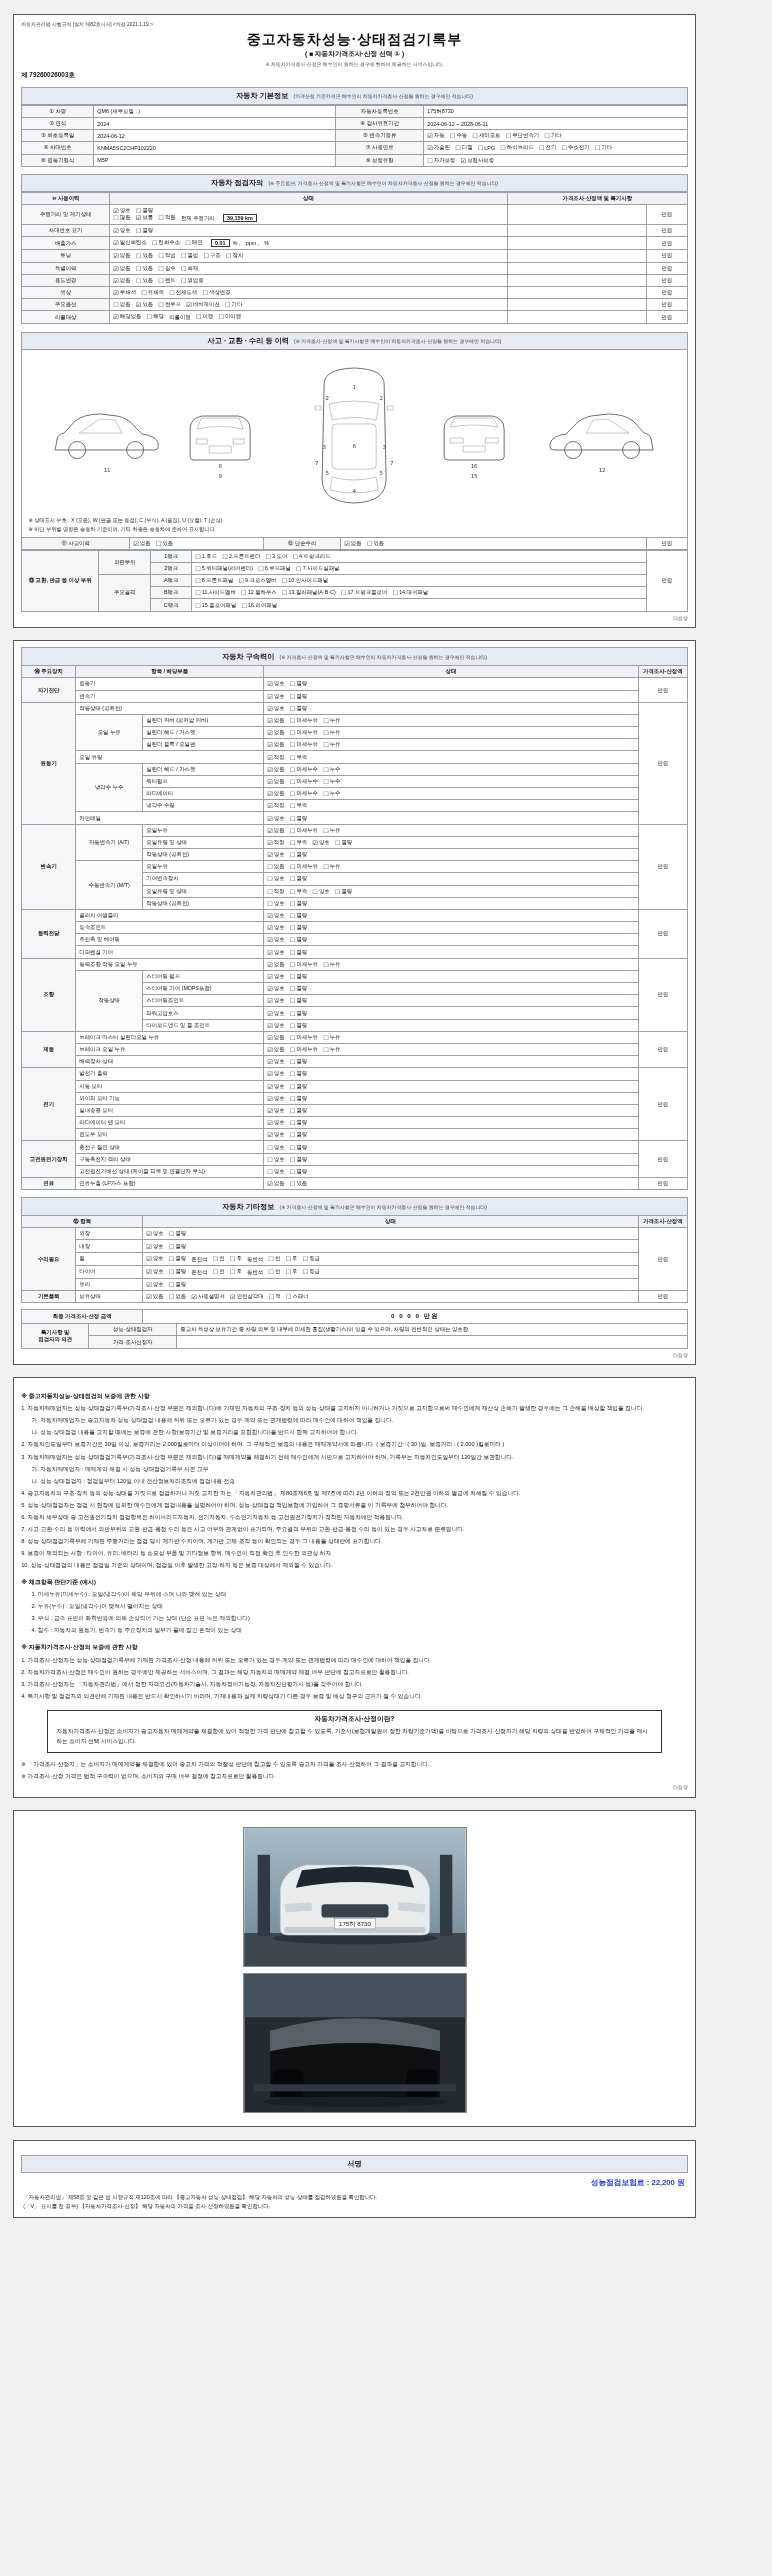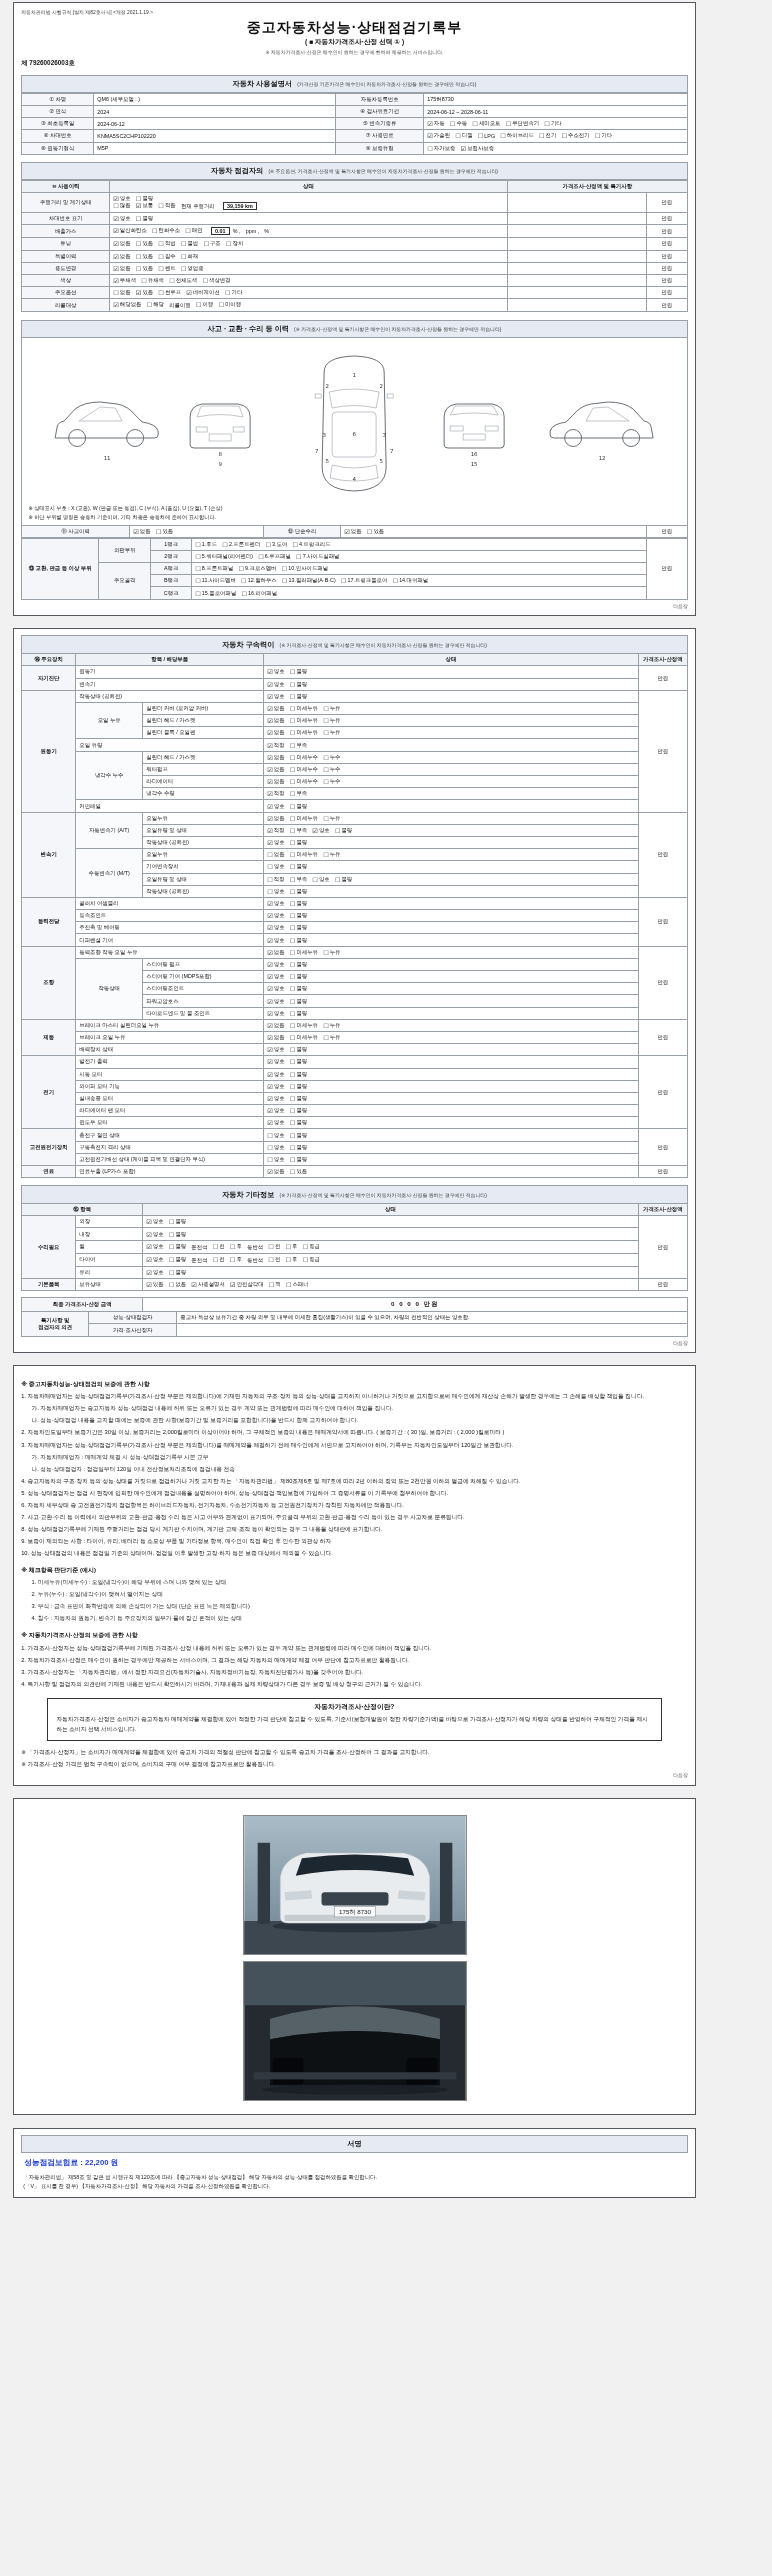--- a/index.html
+++ b/index.html
@@ -1,17 +1,17 @@
 <!DOCTYPE html>
 <html style="font-size:8.2px"><head>
 <meta charset="utf-8">
 <style>
   html,body{margin:0;padding:0;background:#f1f1f2;color:#111;
     font-family:"Liberation Sans","DejaVu Sans",sans-serif;}
-  .canvas{width:709px;height:2576px;overflow:hidden;box-sizing:border-box;padding:2px 0;}
+  .canvas{width:709px;height:2576px;overflow:hidden;box-sizing:border-box;padding:14px 0;}
   .page{width:683px;margin:0 auto;}
   .block{background:#fff;border:0.5px solid #55595f;padding:6.2px 7.2px;margin-bottom:12.4px;box-sizing:border-box;}
   .formref{font-size:4.9px;color:#333;}
   h1.title{text-align:center;font-size:14px;margin:4.1px 0 1px;letter-spacing:1px;font-weight:bold;}
   .subtitle{text-align:center;font-size:6.7px;font-weight:bold;margin-top:1px;}
   .titlenote{text-align:center;font-size:4.9px;color:#444;margin:1.5px 0 4.1px;}
   .docno{font-size:6.4px;font-weight:bold;margin:2.1px 0 4.1px;}
   .secbar{background:#e6ebf3;border:0.5px solid #9aa0a8;text-align:center;font-weight:bold;
     font-size:7.2px;padding:3.1px 0;margin-top:7.2px;}
   .secnote{font-weight:normal;font-size:4.9px;color:#333;margin-left:3.1px;}
@@ -38,38 +38,38 @@
   svg text.dn{font-size:11px;fill:#333;font-family:"DejaVu Sans",sans-serif;text-anchor:middle;}
   .notes-title{background:#eef1f6;border:0.5px solid #9aa0a8;text-align:center;font-weight:bold;
     font-size:7.7px;padding:3.6px 0;margin-bottom:6.2px;}
   .nl{font-size:5.7px;line-height:1.85;color:#111;margin-bottom:1.5px;}
   .nl.hd{font-weight:bold;margin-top:6.2px;font-size:6px;}
   .nl.sub{padding-left:10.3px;color:#222;}
   .qbox{border:0.8px solid #333;margin:8.2px 26px 5.2px;padding:4.1px 8.2px;}
   .qtitle{font-weight:bold;font-size:6.7px;text-align:center;margin-bottom:2.1px;}
   .photoswrap{text-align:center;padding:5.2px 0 2.1px;}
   .photo{display:block;margin:5.2px auto;border:0.5px solid #888;}
-  .fee{color:#1f3fd0;font-weight:bold;font-size:7.7px;margin:5.2px 3.1px 6.2px;}
+  .fee{color:#1f3fd0;font-weight:bold;text-align:right;font-size:7.7px;margin:5.2px 3.1px 6.2px;}
   .sigline{font-size:5.4px;margin:1.5px 2.1px;color:#222;}
 </style>
 </head>
 <body>
 
 <div class="canvas">
   <div class="page">
 
     <div class="block">
       <div class="formref">자동차관리법 시행규칙 [별지 제82호서식] &lt;개정 2021.1.19.&gt;</div>
       <h1 class="title">중고자동차성능·상태점검기록부</h1>
       <div class="subtitle">( ■ 자동차가격조사·산정 선택 ① )</div>
       <div class="titlenote">※ 자동차가격조사·산정은 매수인이 원하는 경우에 한하여 제공하는 서비스입니다.</div>
       <div class="docno">제 79260026003호</div>
 
       <div class="secbar">
-        <span>자동차 사용설명서</span>
+        <span>자동차 기본정보</span>
         <span class="secnote">(가격산정 기준가격은 매수인이 자동차가격조사·산정을 원하는 경우에만 적습니다)</span>
       </div>
       <table class="ftab">
         <colgroup>
             <col style="width:72px">
             <col style="width:242px">
             <col style="width:88px">
             <col>
           </colgroup>
         <tbody>
@@ -1257,21 +1257,21 @@
           <path d="M50,150 Q215,118 380,150 L380,240 L50,240 Z" fill="#0d1114"></path>
           <rect x="55" y="186" width="60" height="52" rx="8" fill="#05070a"></rect>
           <rect x="315" y="186" width="60" height="52" rx="8" fill="#05070a"></rect>
           <rect x="18" y="214" width="394" height="14" fill="#31383f"></rect>
           <ellipse cx="215" cy="248" rx="180" ry="10" fill="#1a2025"></ellipse>
         </svg>
       </div>
     </div>
 
     <div class="block">
-      <div class="secbar" style="margin-top:0">
+      <div class="secbar" style="margin-top:8px">
         <span>서명</span>
       </div>
       <div class="fee">성능점검보험료 : 22,200 원</div>
       <div class="sigline">「자동차관리법」 제58조 및 같은 법 시행규칙 제120조에 따라 【중고자동차 성능·상태점검】 해당 자동차의 성능·상태를 점검하였음을 확인합니다.</div>
       <div class="sigline">(「V」 표시를 한 경우) 【자동차가격조사·산정】 해당 자동차의 가격을 조사·산정하였음을 확인합니다.</div>
     </div>
 
   </div>
 </div>
 

